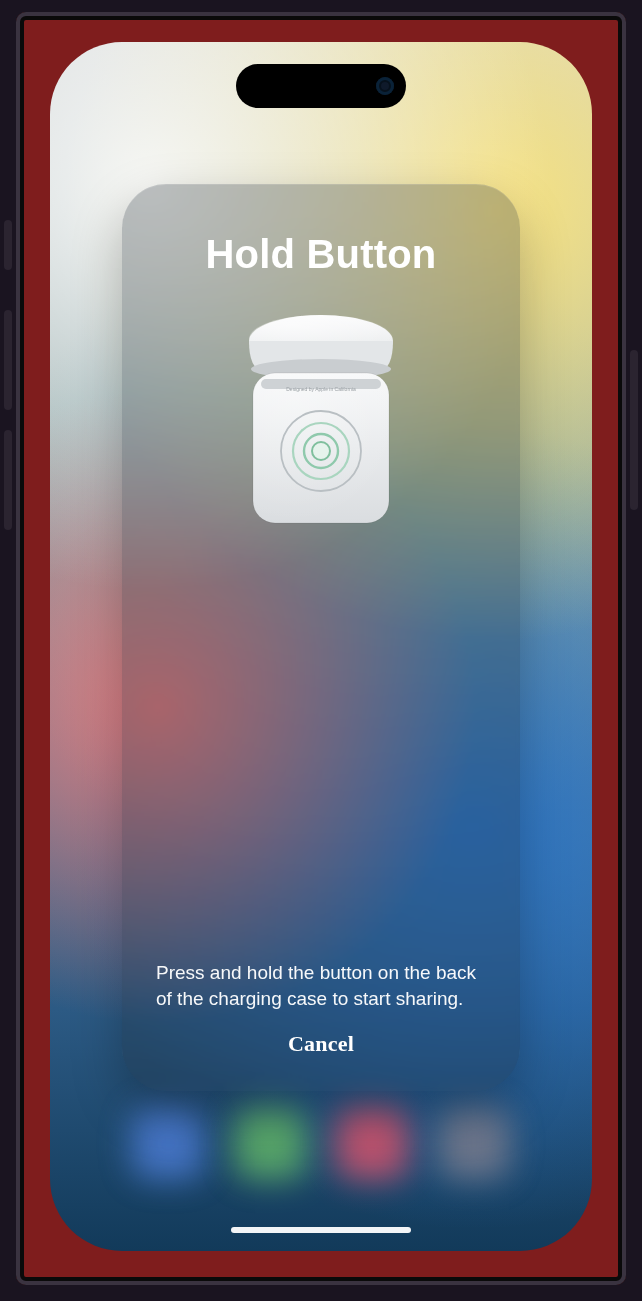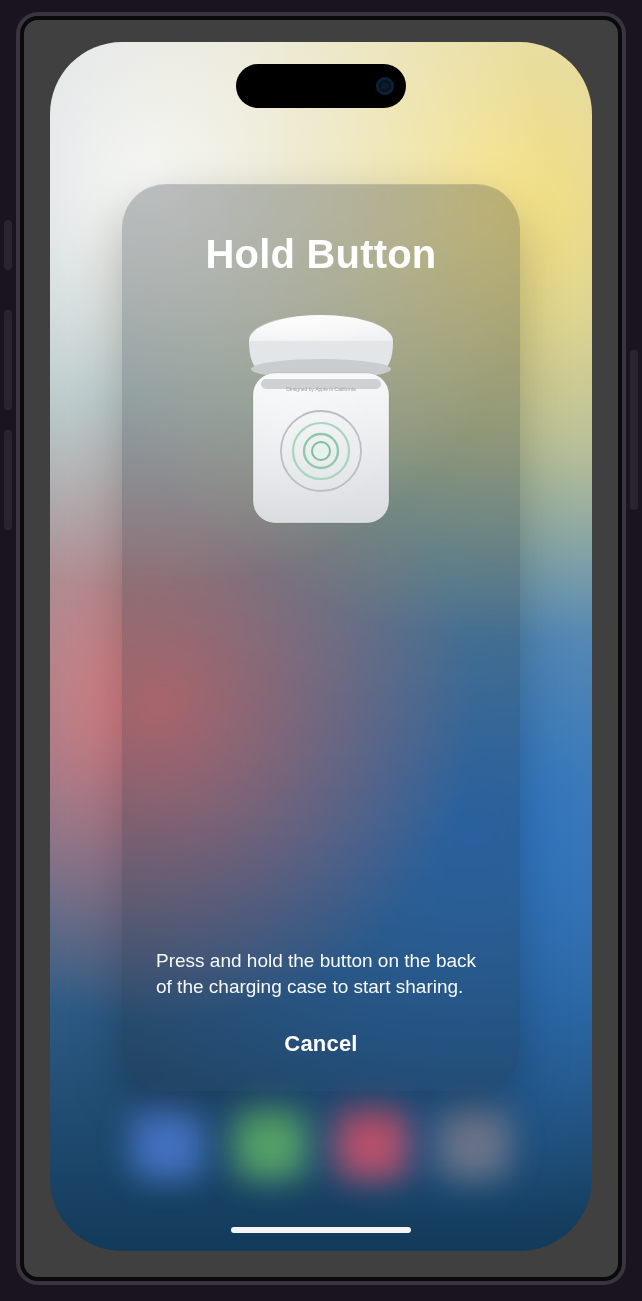--- a/index.html
+++ b/index.html
@@ -7,22 +7,22 @@
 
   .frame {
     position: relative;
     width: 642px;
     height: 1301px;
     background:#1a1420;
   }
   .bezel {
     position:absolute;
     left:16px; top:12px; right:16px; bottom:16px;
-    background:#404040;
-    border-radius:22px;
+    background:#7f1d1d;
+    border-radius:10px;
     box-shadow: inset 0 0 0 4px #3a3340, inset 0 0 0 8px #0a0a0a;
   }
   .side-btn { position:absolute; background:#2b2430; border-radius:4px; }
   .sb1 { left:4px; top:220px; width:8px; height:50px; }
   .sb2 { left:4px; top:310px; width:8px; height:100px; }
   .sb3 { left:4px; top:430px; width:8px; height:100px; }
   .sb4 { right:4px; top:350px; width:8px; height:160px; }
 
   .screen {
     position:absolute;
@@ -70,21 +70,21 @@
     color:#fff;
     padding:48px 28px 34px 28px;
   }
   .modal h1 {
     font-size:40px; font-weight:700; letter-spacing:.2px;
   }
   .case-wrap { margin-top:34px; width:176px; height:230px; position:relative; }
 
   .spacer { flex:1; }
   .body-text { font-size:19px; line-height:1.4; font-weight:500; opacity:.96; padding:0 6px;}
-  .cancel { margin-top:30px; font-size:22px; font-weight:600; letter-spacing:.2px; cursor:pointer; }
+  .cancel { margin-top:18px; font-size:22px; font-weight:600; letter-spacing:.2px; cursor:pointer;font-family:Liberation Serif, serif; }
 
 </style>
 </head>
 <body>
 
 <div class="frame">
   <div class="side-btn sb1"></div>
   <div class="side-btn sb2"></div>
   <div class="side-btn sb3"></div>
   <div class="side-btn sb4"></div>

